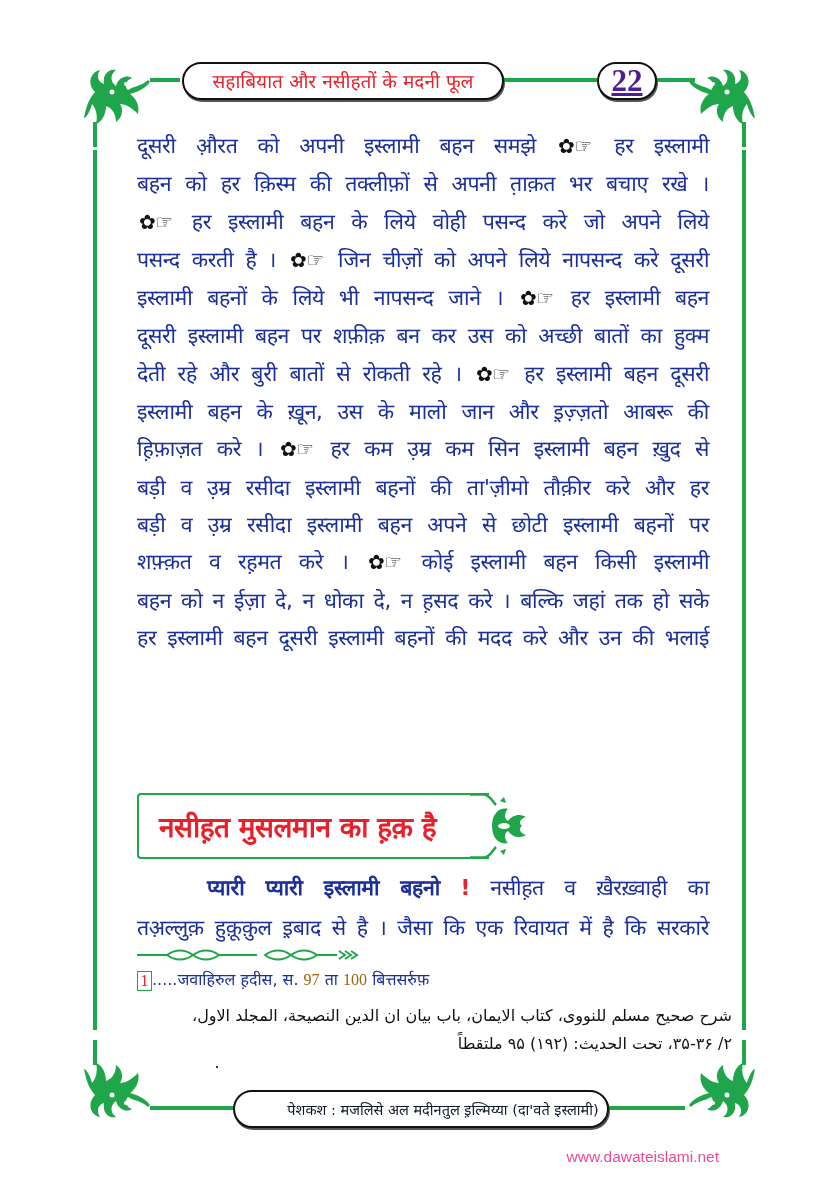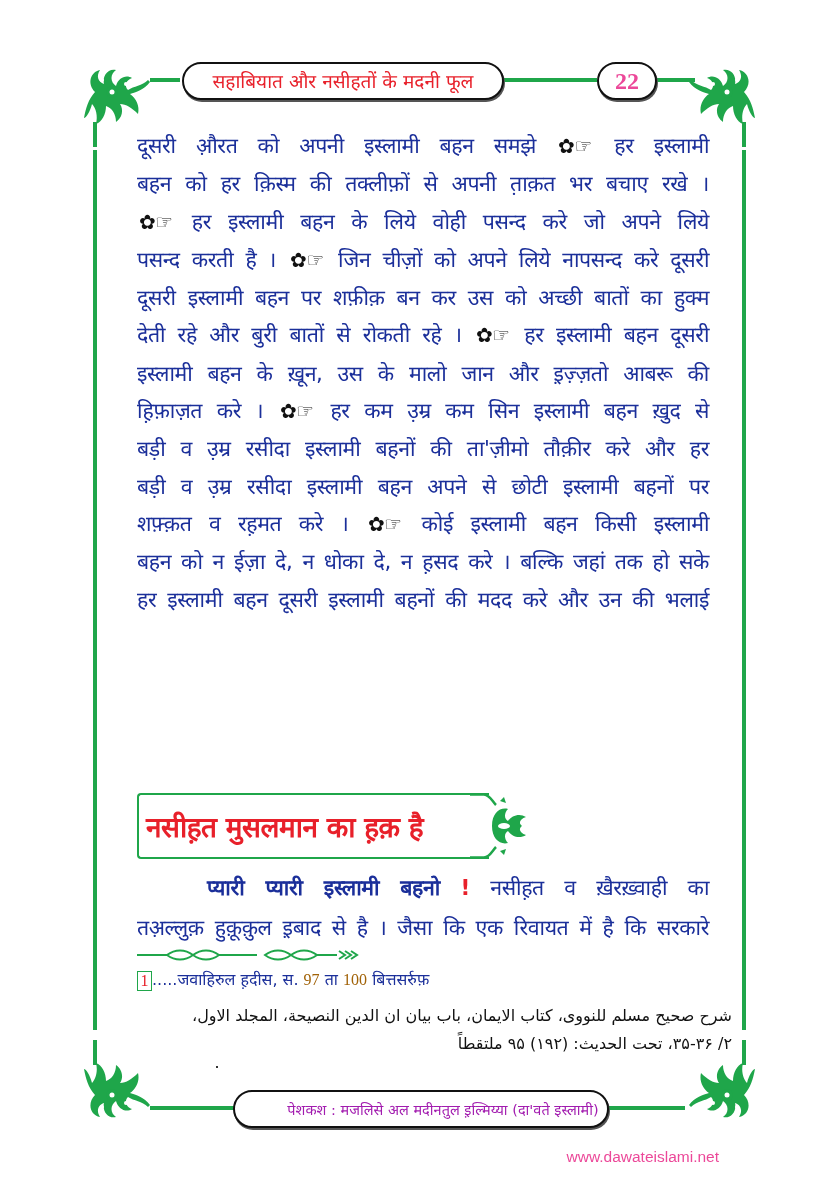--- a/index.html
+++ b/index.html
@@ -28,41 +28,41 @@
 
   
   .pill {
     position: absolute; border: 2.5px solid #111; border-radius: 22px; background: #fff;
     display: flex; align-items: center; justify-content: center;
     box-shadow: 1px 2px 0 #555;
   }
   .header-title-pill { left: 182px; top: 62px; width: 318px; height: 34px; }
   .header-title { color: #e8202a; font-size: 19px; font-family: "DejaVu Sans", sans-serif; white-space: nowrap; }
   .page-num-pill { left: 597px; top: 62px; width: 56px; height: 34px; }
-  .page-num { color: #ec4899; font-size: 24px; font-weight: bold; font-family: "Liberation Serif", serif; }
+  .page-num { color: #4c1d95; font-size: 31px; font-weight: bold; font-family: "Liberation Serif", serif; text-decoration: underline; }
 
   .footer-pill { left: 233px; top: 1090px; width: 372px; height: 34px; }
-  .footer-text { color: #a21caf; font-size: 14.5px; white-space: nowrap; margin-left: 44px; }
+  .footer-text { color: #0f172a; font-size: 14.5px; white-space: nowrap; margin-left: 44px; }
 
   
   .body-text {
     position: absolute; left: 137px; top: 127px; width: 572px;
     color: #1b2f9a; font-size: 21.3px; line-height: 37.3px; text-align: justify;
     font-family: "DejaVu Sans", sans-serif; letter-spacing: -0.4px;
   }
   .body-text .line { display: block; white-space: nowrap; text-align-last: justify; text-align: justify; }
   .body-text .line.last { text-align-last: left; }
   .bullet { display: inline-block; color: #111; font-size: 20px; margin: 0 2px; }
   .sup { color: #e8202a; font-family: "Liberation Serif", serif; font-size: 15px; vertical-align: super; }
 
   
   .section-box {
     position: absolute; left: 137px; top: 793px; width: 352px; height: 66px;
     border: 2.5px solid #1fa64a; border-right: none; border-radius: 4px 0 0 4px; background: #fff;
-    display: flex; align-items: center; padding-left: 7px; box-sizing: border-box;
+    display: flex; align-items: center; padding-left: 20px; box-sizing: border-box;
   }
   .section-box-end {
     position: absolute; left: 470px; top: 793px; width: 60px; height: 66px;
   }
   .section-title { color: #e8202a; font-size: 28px; font-weight: bold; white-space: nowrap; letter-spacing: -0.5px; }
 
   .para2 {
     position: absolute; left: 137px; top: 868px; width: 572px;
     color: #1b2f9a; font-size: 21.3px; line-height: 40px; font-family: "DejaVu Sans", sans-serif; letter-spacing: -0.4px;
   }
@@ -173,20 +173,21 @@
   </div>
   <div class="pill page-num-pill">
     <span class="page-num">22</span>
   </div>
 
   <div class="body-text">
     <span class="line"><span>दूसरी औ़रत को अपनी इस्लामी बहन समझे</span> <span class="bullet">✿☞</span> <span>हर इस्लामी</span></span>
     <span class="line">बहन को हर क़िस्म की तक्लीफ़ों से अपनी त़ाक़त भर बचाए रखे ।</span>
     <span class="line"><span class="bullet">✿☞</span> <span>हर इस्लामी बहन के लिये वोही पसन्द करे जो अपने लिये</span></span>
     <span class="line"><span>पसन्द करती है ।</span> <span class="bullet">✿☞</span> <span>जिन चीज़ों को अपने लिये नापसन्द करे दूसरी</span></span>
+    <span class="line"><span>इस्लामी बहनों के लिये भी नापसन्द जाने ।</span> <span class="bullet">✿☞</span> <span>हर इस्लामी बहन</span></span>
     <span class="line">दूसरी इस्लामी बहन पर शफ़ीक़ बन कर उस को अच्छी बातों का हुक्म</span>
     <span class="line"><span>देती रहे और बुरी बातों से रोकती रहे ।</span> <span class="bullet">✿☞</span> <span>हर इस्लामी बहन दूसरी</span></span>
     <span class="line">इस्लामी बहन के ख़ून, उस के मालो जान और इ़ज़्ज़तो आबरू की</span>
     <span class="line"><span>ह़िफ़ाज़त करे ।</span> <span class="bullet">✿☞</span> <span>हर कम उ़म्र कम सिन इस्लामी बहन ख़ुद से</span></span>
     <span class="line">बड़ी व उ़म्र रसीदा इस्लामी बहनों की ता'ज़ीमो तौक़ीर करे और हर</span>
     <span class="line">बड़ी व उ़म्र रसीदा इस्लामी बहन अपने से छोटी इस्लामी बहनों पर</span>
     <span class="line"><span>शफ़्क़त व रह़मत करे ।</span> <span class="bullet">✿☞</span> <span>कोई इस्लामी बहन किसी इस्लामी</span></span>
     <span class="line">बहन को न ईज़ा दे, न धोका दे, न ह़सद करे । बल्कि जहां तक हो सके</span>
     <span class="line">हर इस्लामी बहन दूसरी इस्लामी बहनों की मदद करे और उन की भलाई</span>
   </div>

